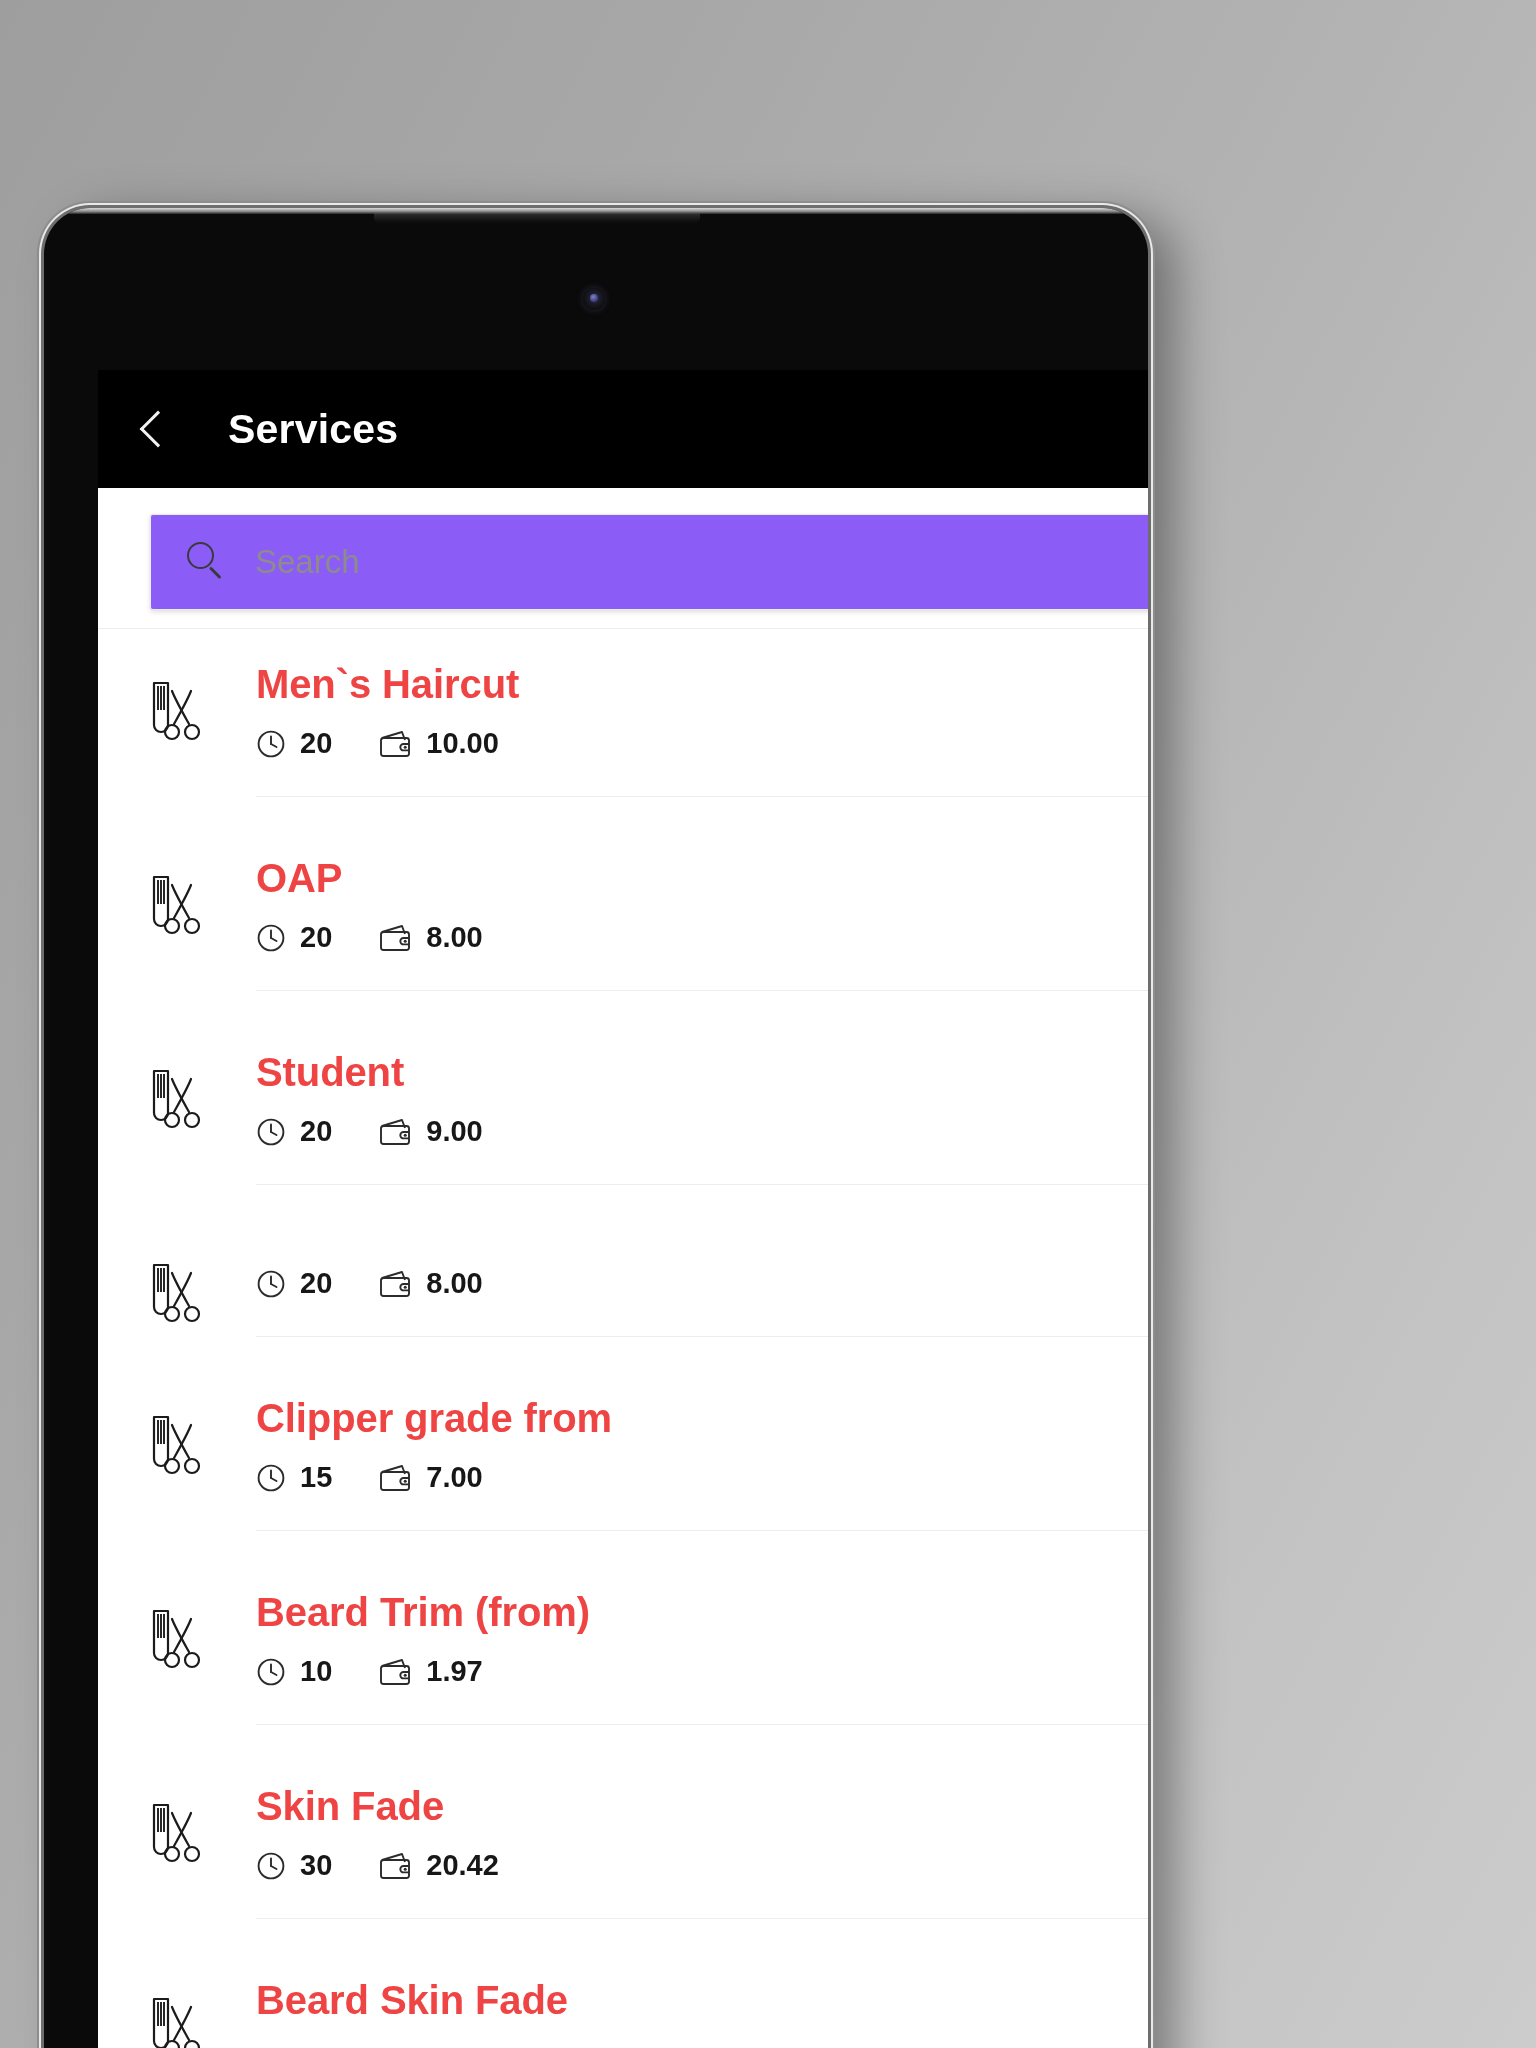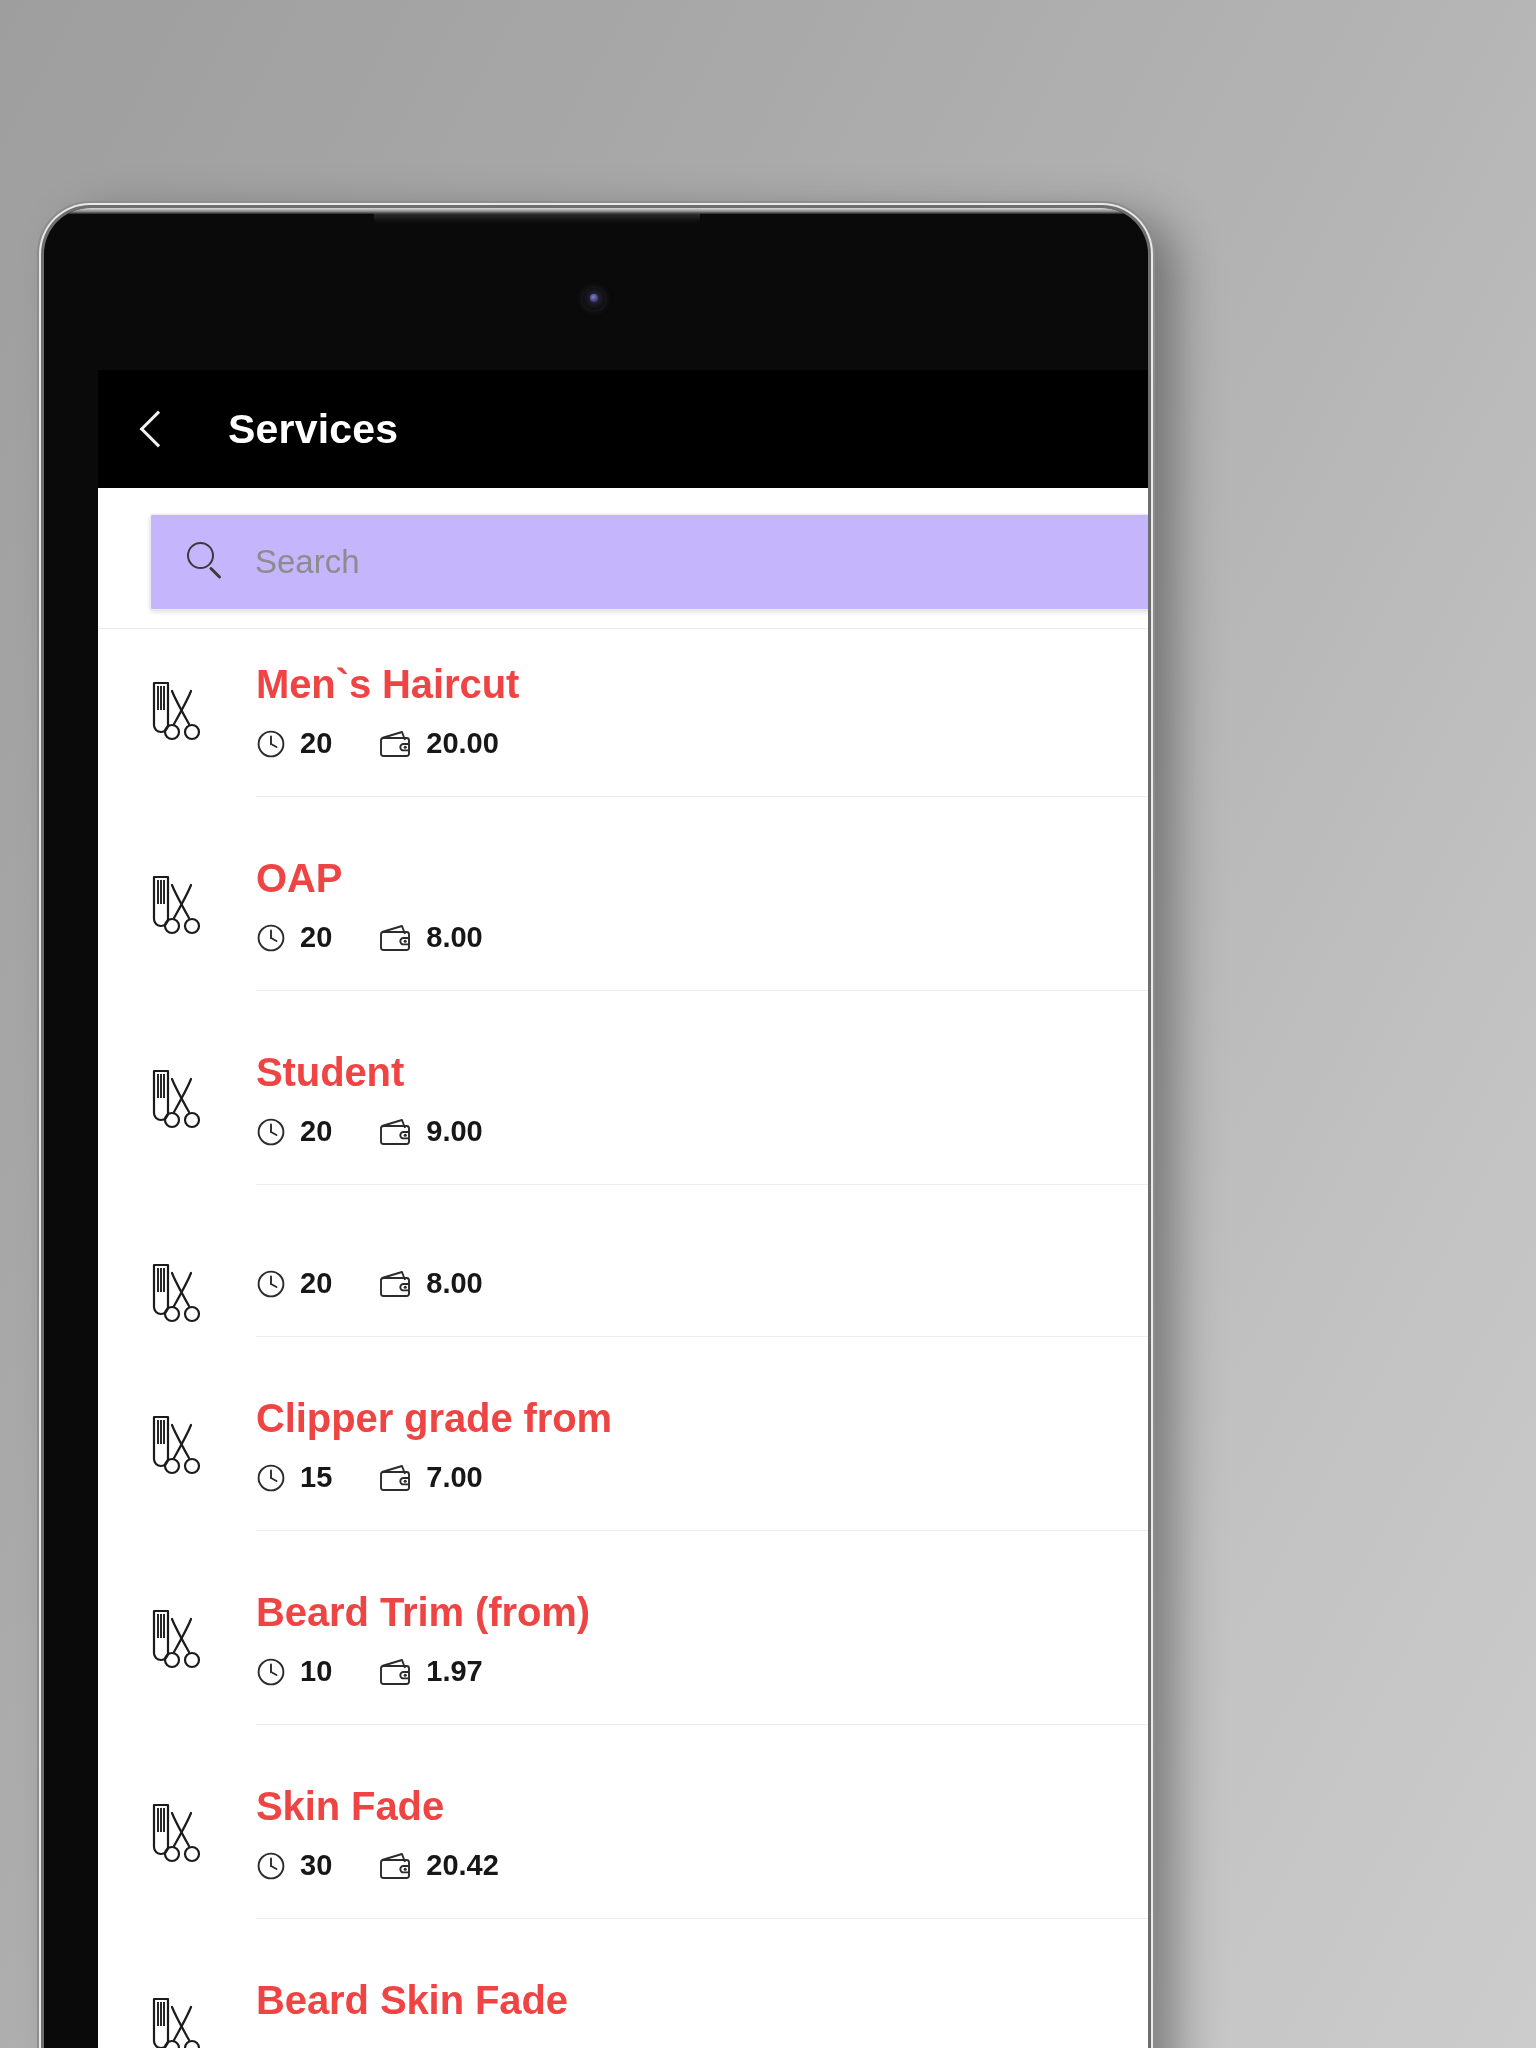--- a/index.html
+++ b/index.html
@@ -91,21 +91,21 @@
     margin-left:34px;
   }
 
   
   #search-wrap{
     padding:26px 52px 18px 52px;
     background:#fff;
   }
   #search-card{
     height:96px;
-    background:#c4b5fd;
+    background:#8b5cf6;
     border:1px solid #ececec;
     border-radius:3px;
     box-shadow:0 2px 5px rgba(0,0,0,.13), 0 0 1px rgba(0,0,0,.10);
     display:flex;
     align-items:center;
     padding-left:34px;
   }
   #search-icon{
     width:42px; height:42px; position:relative; flex:none;
   }
@@ -249,21 +249,21 @@
   </svg>
 <span class="meta-text">20</span>
               </span>
               <span class="meta-item">
   <svg class="wallet-icon" viewBox="0 0 34 30">
     <path d="M4 9 L24 3 L27 11" fill="none" stroke="#2b2b2b" stroke-width="1.9" stroke-linejoin="round"></path>
     <rect x="3" y="9" width="28" height="18" rx="2.5" fill="none" stroke="#2b2b2b" stroke-width="1.9"></rect>
     <path d="M31 15 h-5.5 a3.2 3.2 0 0 0 0 6.4 H31" fill="none" stroke="#2b2b2b" stroke-width="1.9"></path>
     <circle cx="27.2" cy="18.2" r="1.5" fill="#2b2b2b"></circle>
   </svg>
-<span class="meta-text">20.00</span>
+<span class="meta-text">10.00</span>
               </span>
             </div>
           </div>
         </div>
         <div class="service-row">
           <div class="row-icon">
   <svg class="comb-scissors-icon" viewBox="0 0 62 70">
     <g fill="none" stroke="#1b1b1b" stroke-width="2.2" stroke-linejoin="round">
       <path d="M8 6 h14 v42 a7 7 0 0 1 -7 7 a7 7 0 0 1 -7 -7 z"></path>
     </g>

